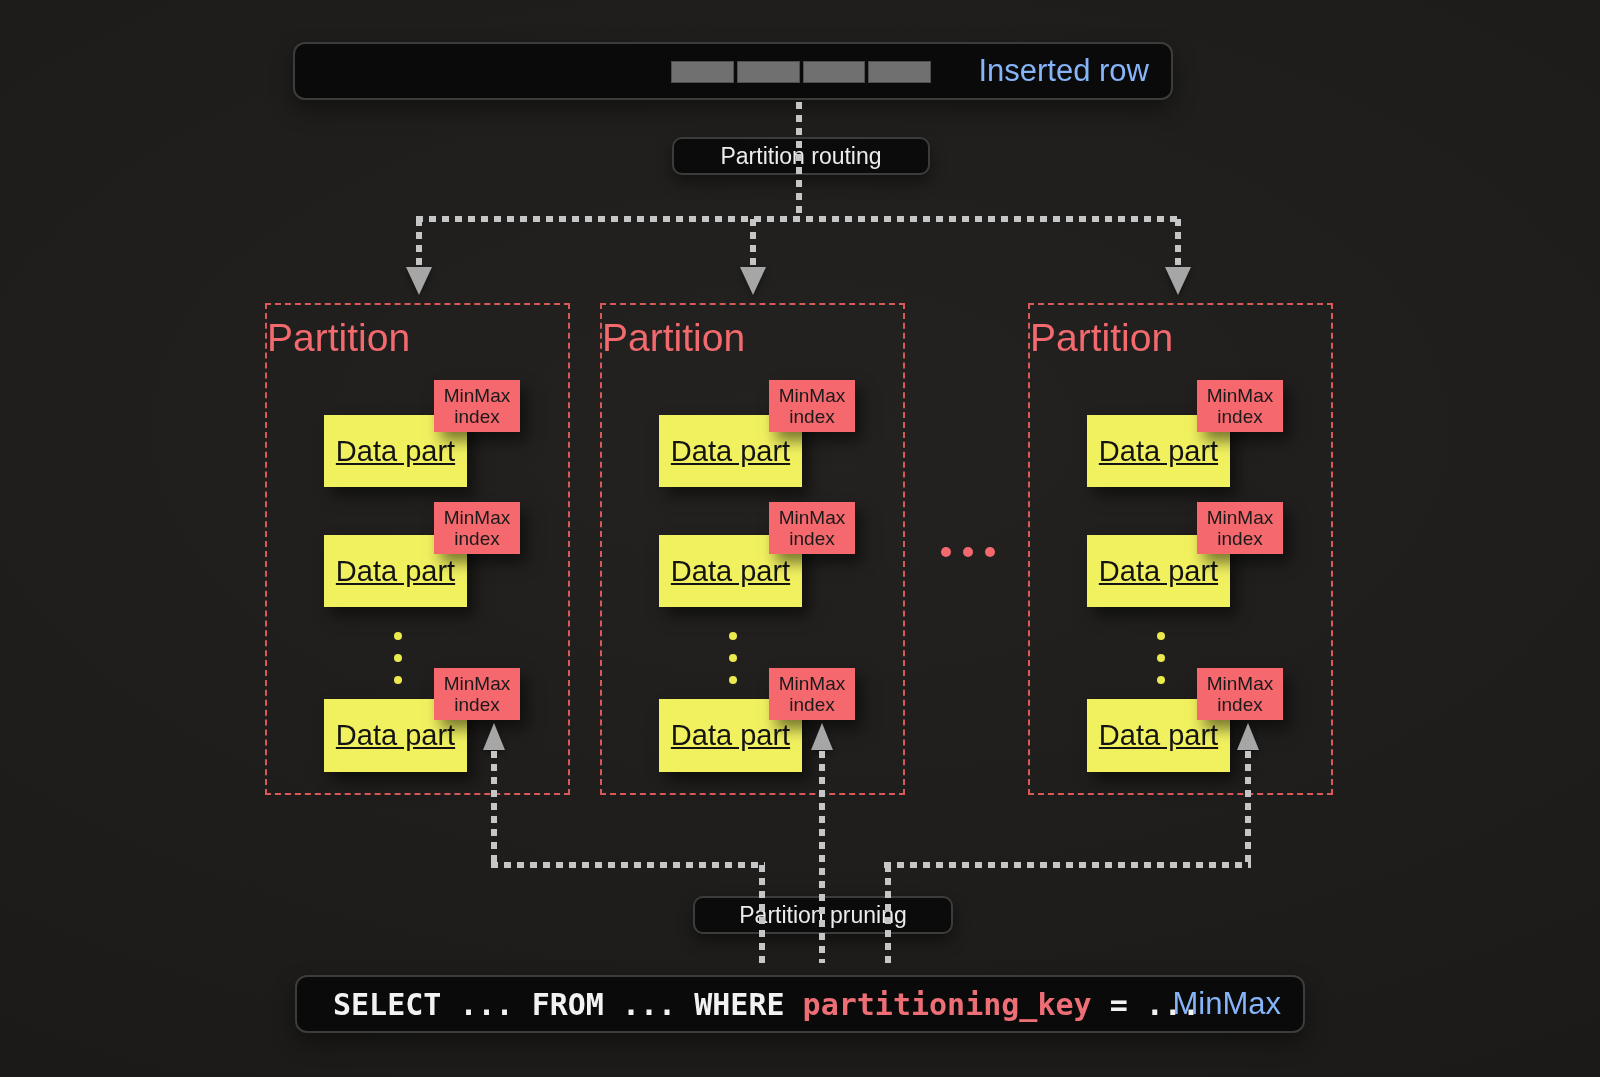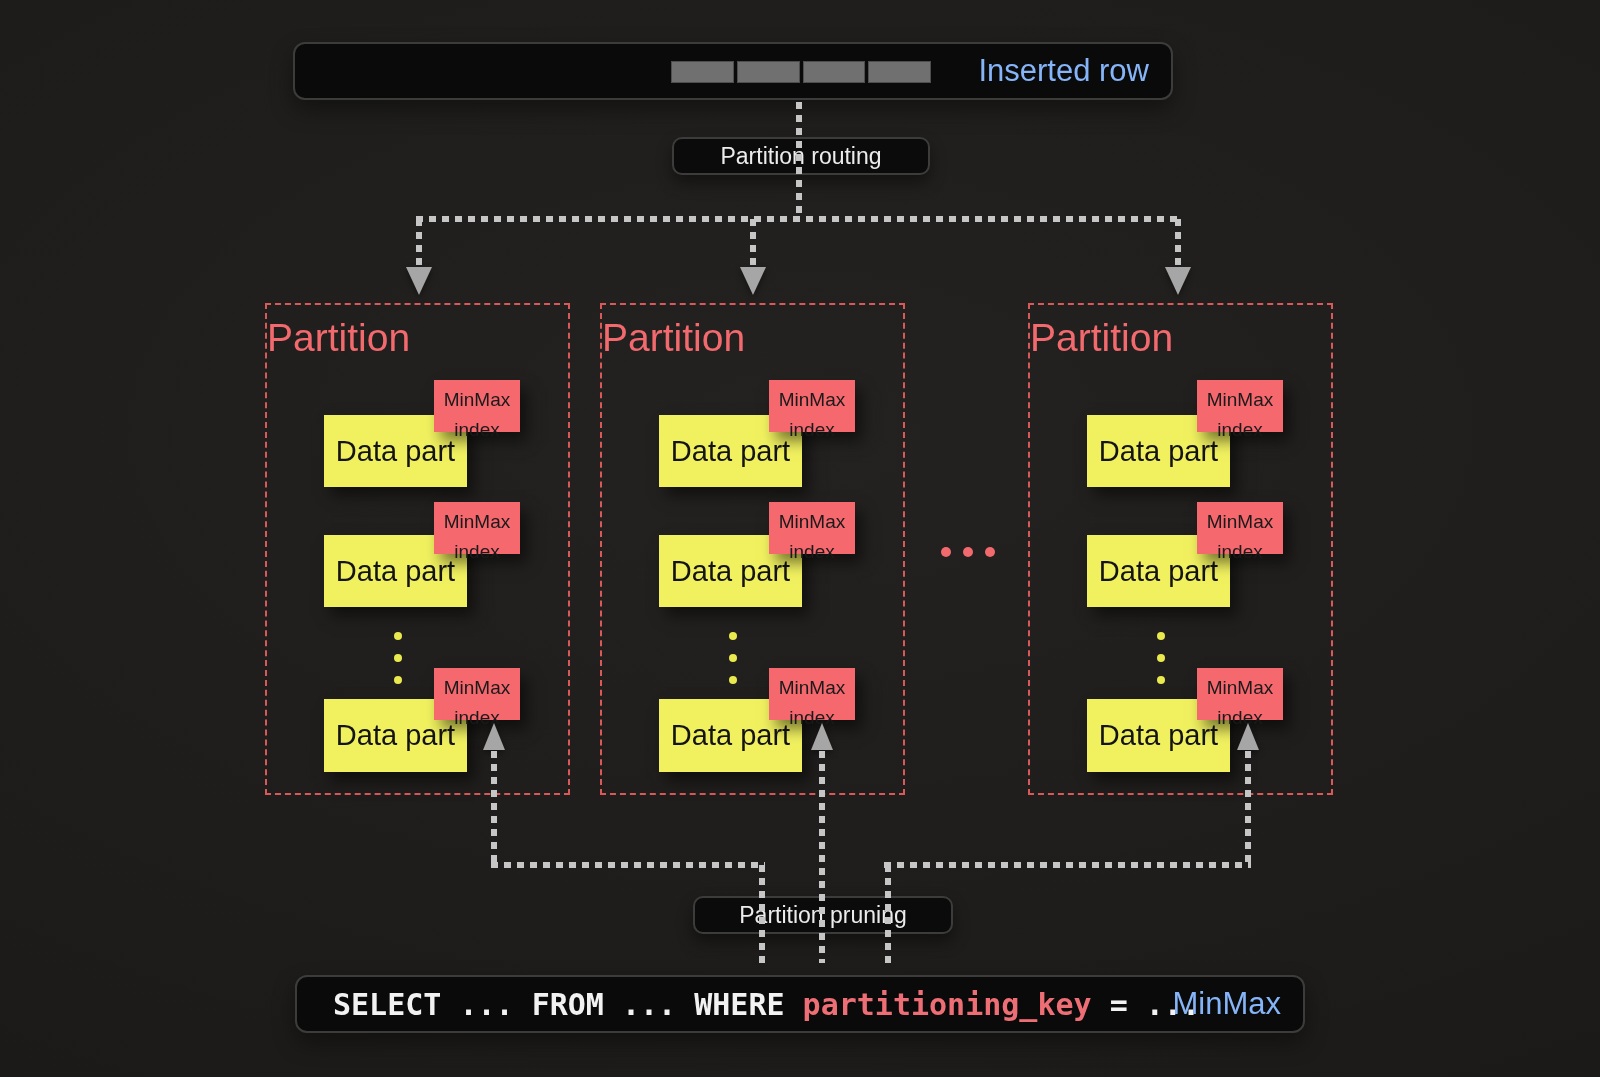--- a/index.html
+++ b/index.html
@@ -54,26 +54,26 @@
   .partition:nth-of-type(2){left:600px;}
   .partition:nth-of-type(3){left:1028px;}
   .partition-title{
     position:absolute;top:11px;left:0;right:0;text-align:left;
     font-size:39px;color:var(--color-accent-red,#f2696e);
   }
   .dp{
     position:absolute;left:57px;width:143px;height:72px;
     background:var(--color-data-part-yellow,#f1f160);color:#141414;
     font-size:29px;display:flex;align-items:center;justify-content:center;
-    box-shadow:7px 9px 14px rgba(0,0,0,.5);z-index:1;
+    box-shadow:7px 9px 14px rgba(0,0,0,.5);z-index:1;text-decoration:underline;
   }
   .mm{
     position:absolute;left:167px;width:86px;height:52px;box-sizing:border-box;
     background:var(--color-minmax-red,#f5686e);color:#1a1a1a;
-    font-size:19px;line-height:30px;text-align:center;padding-top:5px;
+    font-size:19px;line-height:21px;text-align:center;padding-top:5px;
     box-shadow:7px 9px 14px rgba(0,0,0,.5);z-index:2;
   }
   .mm-0{top:75px}  .dp-0{top:110px}
   .mm-1{top:197px} .dp-1{top:230px}
   .mm-2{top:363px} .dp-2{top:394px;height:73px}
   .vdots{position:absolute;left:127px;top:327px;}
   .vdots i{display:block;width:8px;height:8px;border-radius:50%;
            background:var(--color-dot-yellow,#eae94e);margin-bottom:14px;}
   
   #partition-ellipsis{position:absolute;left:941px;top:547px;display:flex;gap:12px;}

